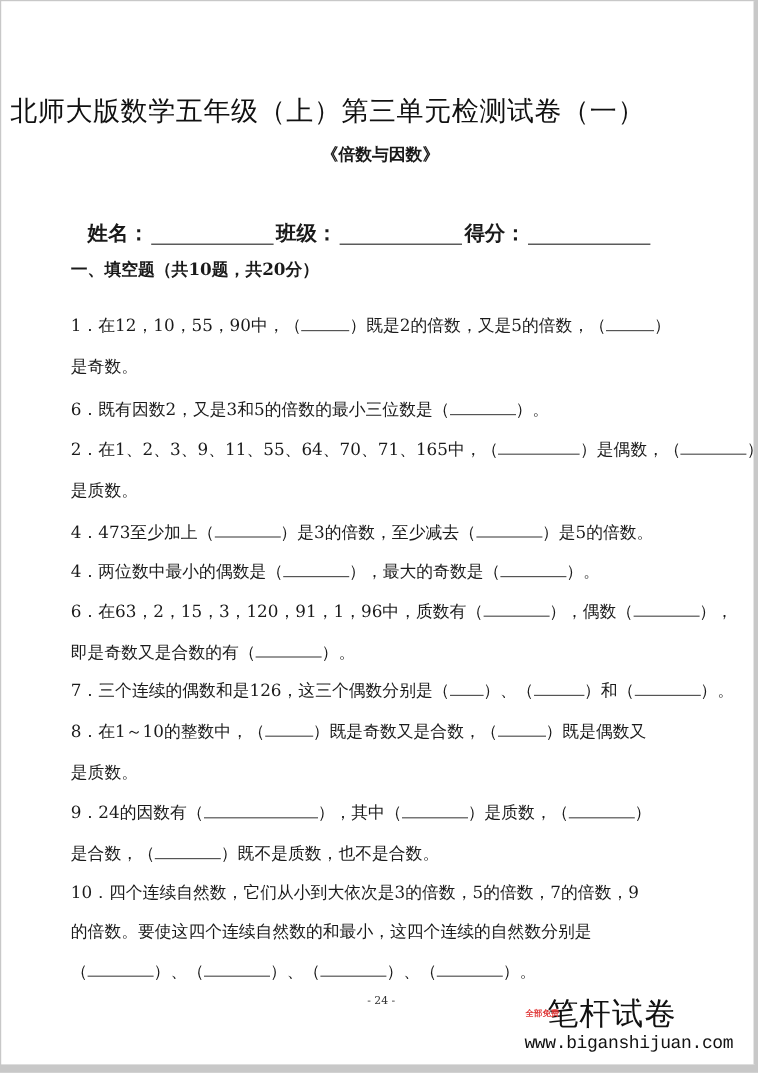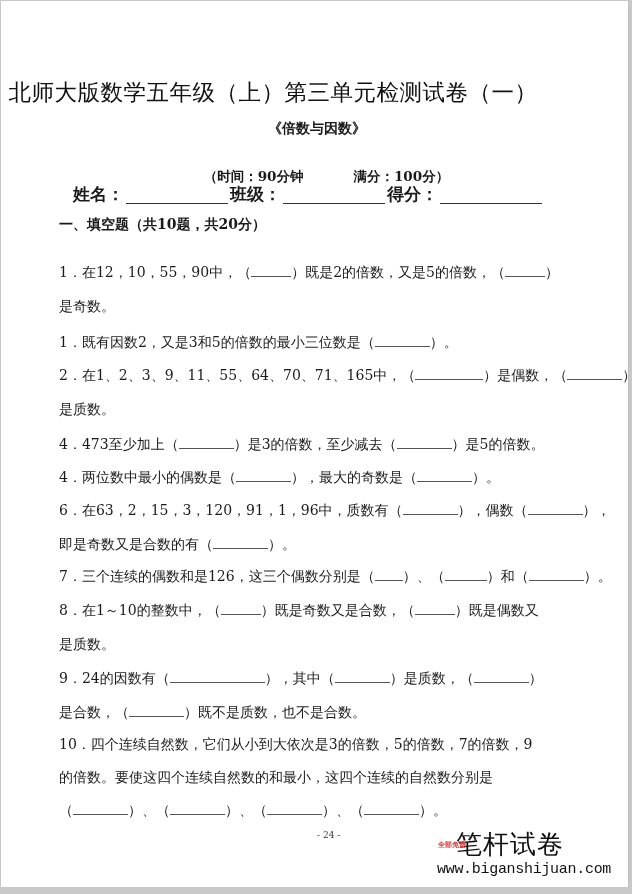--- a/index.html
+++ b/index.html
@@ -35,58 +35,55 @@
   .section {
     position: absolute; top: 215px; left: 58px; font-size: 14px; font-weight: bold;
   }
   .q {
     position: absolute; left: 58px; font-size: 14px; white-space: nowrap; line-height: 18px; margin-top: 14px;
   }
   .blank {
     display: inline-block; border-bottom: 1px solid #555; height: 12px; vertical-align: baseline;
   }
   .footer-page {
-    position: absolute; top: 829px; left: 305px; font-size: 9px; color: #333; margin-left: 11px;
+    position: absolute; top: 829px; left: 305px; font-size: 9px; color: #333;
   }
   .brand {
     position: absolute; top: 826px; left: 455px; font-family: "DejaVu Sans", "Liberation Sans", sans-serif;
     font-size: 26px; color: #111; letter-spacing: 1px;
   }
   .brand-tag {
     position: absolute; top: 839px; left: 437px; font-size: 7px; color: #e03a3a; font-weight: bold;
     font-family: "DejaVu Sans", sans-serif;
   }
   .brand-url {
     position: absolute; top: 860px; left: 436px; font-family: "Liberation Mono", "DejaVu Sans Mono", monospace;
     font-size: 15px; color: #111; letter-spacing: -0.3px;
   }
 </style>
 </head>
 <body>
 
 <div class="page">
   <div class="title">北师大版数学五年级（上）第三单元检测试卷（一）</div>
   <div class="subtitle">《倍数与因数》</div>
-  <div class="meta">
-    <span>（时间：90分钟</span><span class="gap"></span><span>满分：100分）</span>
-  </div>
   <div class="info">
     <span>姓名：</span>
     <span class="field-line"></span>
     <span>班级：</span>
     <span class="field-line"></span>
     <span>得分：</span>
     <span class="field-line"></span>
   </div>
   <div class="section">一、填空题（共10题，共20分）</div>
 
   <div id="questions">
       <div class="q" style="top: 248px;"><span>1．在12，10，55，90中，（</span><span class="blank" style="width: 40px;"></span><span>）既是2的倍数，又是5的倍数，（</span><span class="blank" style="width: 40px;"></span><span>）</span></div>
       <div class="q" style="top: 282px;"><span>是奇数。</span></div>
-      <div class="q" style="top: 318px;"><span>1．既有因数2，又是3和5的倍数的最小三位数是（</span><span class="blank" style="width: 55px;"></span><span>）。</span></div>
+      <div class="q" style="top: 318px;"><span>6．既有因数2，又是3和5的倍数的最小三位数是（</span><span class="blank" style="width: 55px;"></span><span>）。</span></div>
       <div class="q" style="top: 351px;"><span>2．在1、2、3、9、11、55、64、70、71、165中，（</span><span class="blank" style="width: 68px;"></span><span>）是偶数，（</span><span class="blank" style="width: 55px;"></span><span>）</span></div>
       <div class="q" style="top: 385px;"><span>是质数。</span></div>
       <div class="q" style="top: 420px;"><span>4．473至少加上（</span><span class="blank" style="width: 55px;"></span><span>）是3的倍数，至少减去（</span><span class="blank" style="width: 55px;"></span><span>）是5的倍数。</span></div>
       <div class="q" style="top: 453px;"><span>4．两位数中最小的偶数是（</span><span class="blank" style="width: 55px;"></span><span>），最大的奇数是（</span><span class="blank" style="width: 55px;"></span><span>）。</span></div>
       <div class="q" style="top: 486px;"><span>6．在63，2，15，3，120，91，1，96中，质数有（</span><span class="blank" style="width: 55px;"></span><span>），偶数（</span><span class="blank" style="width: 55px;"></span><span>），</span></div>
       <div class="q" style="top: 520px;"><span>即是奇数又是合数的有（</span><span class="blank" style="width: 55px;"></span><span>）。</span></div>
       <div class="q" style="top: 552px;"><span>7．三个连续的偶数和是126，这三个偶数分别是（</span><span class="blank" style="width: 28px;"></span><span>）、（</span><span class="blank" style="width: 42px;"></span><span>）和（</span><span class="blank" style="width: 55px;"></span><span>）。</span></div>
       <div class="q" style="top: 586px;"><span>8．在1～10的整数中，（</span><span class="blank" style="width: 40px;"></span><span>）既是奇数又是合数，（</span><span class="blank" style="width: 40px;"></span><span>）既是偶数又</span></div>
       <div class="q" style="top: 620px;"><span>是质数。</span></div>
       <div class="q" style="top: 654px;"><span>9．24的因数有（</span><span class="blank" style="width: 95px;"></span><span>），其中（</span><span class="blank" style="width: 55px;"></span><span>）是质数，（</span><span class="blank" style="width: 55px;"></span><span>）</span></div>

